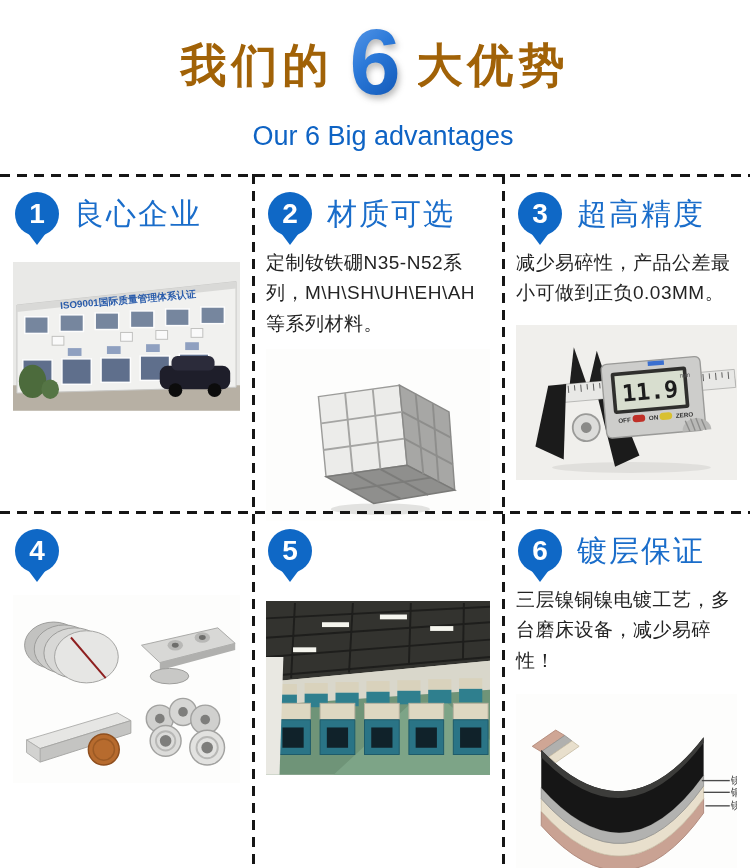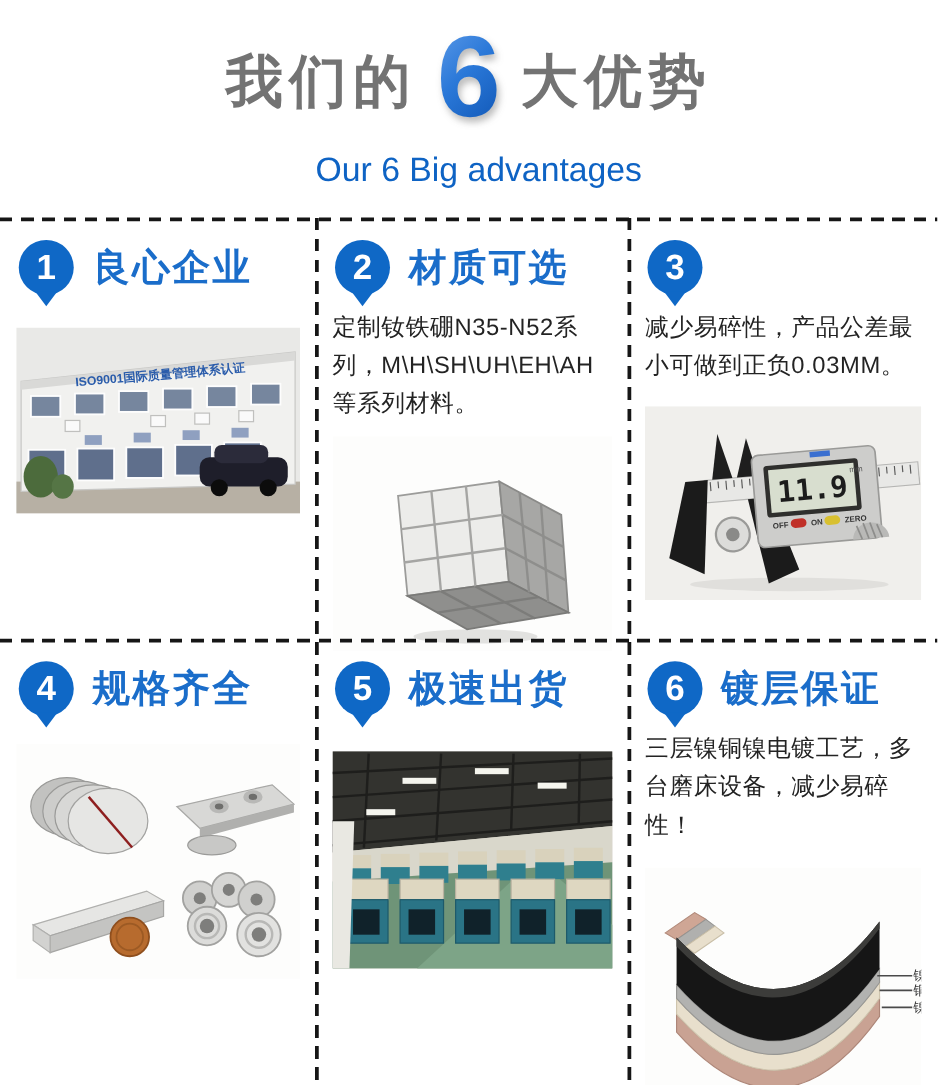--- a/index.html
+++ b/index.html
@@ -6,21 +6,21 @@
   html,body { background:#ffffff; }
   body {
     width:750px; height:868px;
     font-family:"Liberation Sans","DejaVu Sans",sans-serif;
     color:#252525; overflow:hidden; position:relative;
   }
   
   .header { height:174px; text-align:center; padding-top:26px; }
   .title-row { display:flex; justify-content:center; align-items:center; gap:16px; }
   .title-side {
-    font-size:46px; font-weight:bold; color:#737373; letter-spacing:5px;
+    font-size:46px; font-weight:bold; color:#a16207; letter-spacing:5px;
   }
   .title-num {
     font-size:92px; font-weight:bold; line-height:.88;
     background:linear-gradient(135deg,#5c9ae8 0%,#2a78d8 45%,#0f55b4 100%);
     -webkit-background-clip:text; background-clip:text; color:transparent;
     text-shadow:none; filter:drop-shadow(2px 4px 3px rgba(60,60,60,.35));
     transform:translateY(-4px);
   }
   .subtitle { margin-top:14px; font-size:27px; color:#0e63c4;margin-left:16px; }
   
@@ -39,21 +39,21 @@
   .badge {
     position:relative; width:44px; height:44px; flex:0 0 44px;
     background:#0f68c6; border-radius:50%;
     display:flex; align-items:center; justify-content:center;
   }
   .badge::after {
     content:""; position:absolute; left:50%; bottom:-9px; transform:translateX(-50%);
     border:9px solid transparent; border-top:12px solid #0f68c6; border-bottom:0;
   }
   .badge-num { color:#ffffff; font-size:28px; font-weight:bold; }
-  .card-title { font-size:30px; font-weight:bold; color:#1a6dca; letter-spacing:2px; }
+  .card-title { font-size:30px; font-weight:normal; color:#1a6dca; letter-spacing:2px; }
   .card-desc { font-size:19px; line-height:1.6; color:#232323; letter-spacing:.5px; }
   .photo { width:100%; margin-top:10px; }
   .photo svg { display:block; width:100%; height:auto; }
   .small-label { font-size:12px; fill:#333; }
 </style>
 </head>
 <body>
 
 <div class="header">
   <div class="title-row">
@@ -155,20 +155,21 @@
         </g>
       </svg>
     </div>
   </div>
 
   <div class="cell">
     <div class="card-head">
       <span class="badge">
         <span class="badge-num">3</span>
       </span>
+      <span class="card-title">超高精度</span>
     </div>
     <div class="card-desc">减少易碎性，产品公差最小可做到正负0.03MM。</div>
     <div class="photo" style="margin-top:16px">
       <svg viewBox="0 0 245 172">
         <rect width="245" height="172" fill="#f0efec"></rect>
         <ellipse cx="128" cy="158" rx="88" ry="6" fill="#e0dfdc"></ellipse>
         <g transform="rotate(-5 120 90)">
           <rect x="205" y="68" width="40" height="10" fill="#262626"></rect>
           <rect x="55" y="60" width="190" height="20" fill="#e8e8e6" stroke="#b5b5b3" stroke-width="1"></rect>
           <g stroke="#555" stroke-width="1">
@@ -211,21 +212,20 @@
         </g>
       </svg>
     </div>
   </div>
 
   <div class="cell">
     <div class="card-head">
       <span class="badge">
         <span class="badge-num">4</span>
       </span>
-      <span class="card-title">规格齐全</span>
     </div>
     <div class="photo">
       <svg viewBox="0 0 235 195">
         <rect width="235" height="195" fill="#fdfdfc"></rect>
         <ellipse cx="42" cy="52" rx="30" ry="24" fill="#c2c2c0" stroke="#9a9a98"></ellipse>
         <ellipse cx="53" cy="56" rx="31" ry="25" fill="#cdcdcb" stroke="#9a9a98"></ellipse>
         <ellipse cx="64" cy="60" rx="32" ry="26" fill="#d8d8d6" stroke="#9a9a98"></ellipse>
         <ellipse cx="76" cy="64" rx="33" ry="27" fill="#e6e6e4" stroke="#a2a2a0"></ellipse>
         <line x1="60" y1="44" x2="96" y2="86" stroke="#8e1f1f" stroke-width="2"></line>
         <polygon points="133,52 212,34 230,50 152,70" fill="#d8d8d6" stroke="#a8a8a6"></polygon>
@@ -260,21 +260,20 @@
         </g>
       </svg>
     </div>
   </div>
 
   <div class="cell">
     <div class="card-head">
       <span class="badge">
         <span class="badge-num">5</span>
       </span>
-      <span class="card-title">极速出货</span>
     </div>
     <div class="photo" style="margin-top:16px">
       <svg viewBox="0 0 232 180">
         <rect width="232" height="180" fill="#c9c7bd"></rect>
         <polygon points="0,0 232,0 232,62 0,84" fill="#33332f"></polygon>
         <g stroke="#1e1e1c" stroke-width="2">
           <line x1="0" y1="18" x2="232" y2="6"></line>
             <line x1="0" y1="38" x2="232" y2="22"></line>
           <line x1="0" y1="58" x2="232" y2="40"></line>
             <line x1="0" y1="78" x2="232" y2="58"></line>

